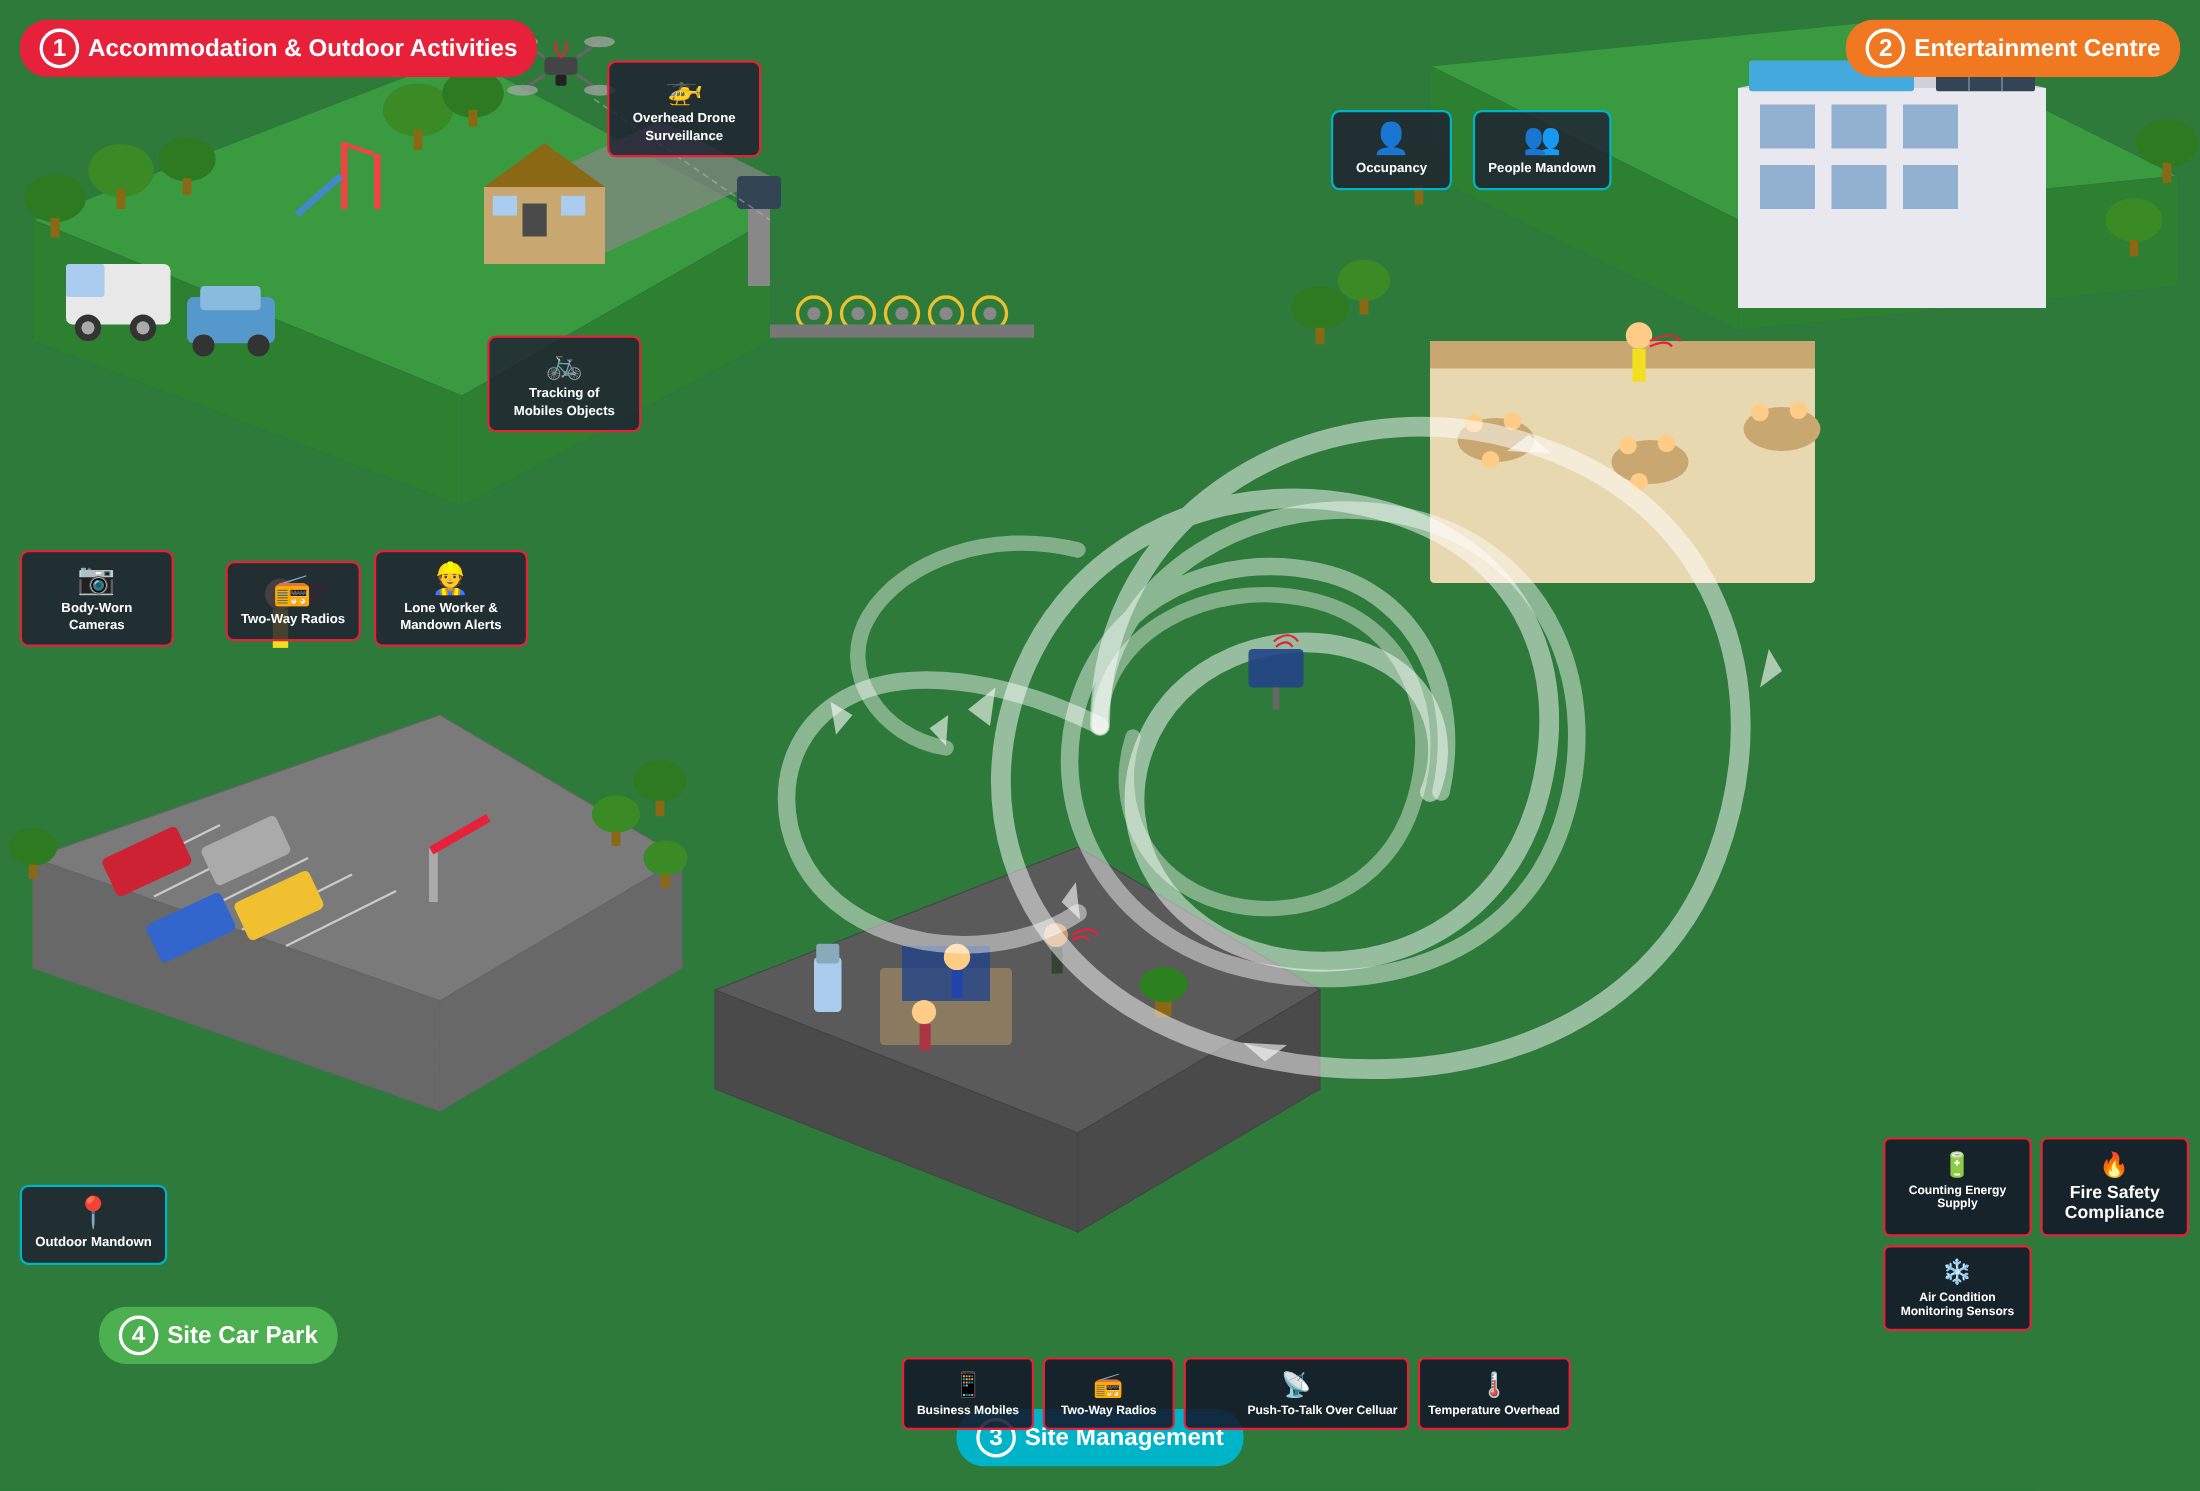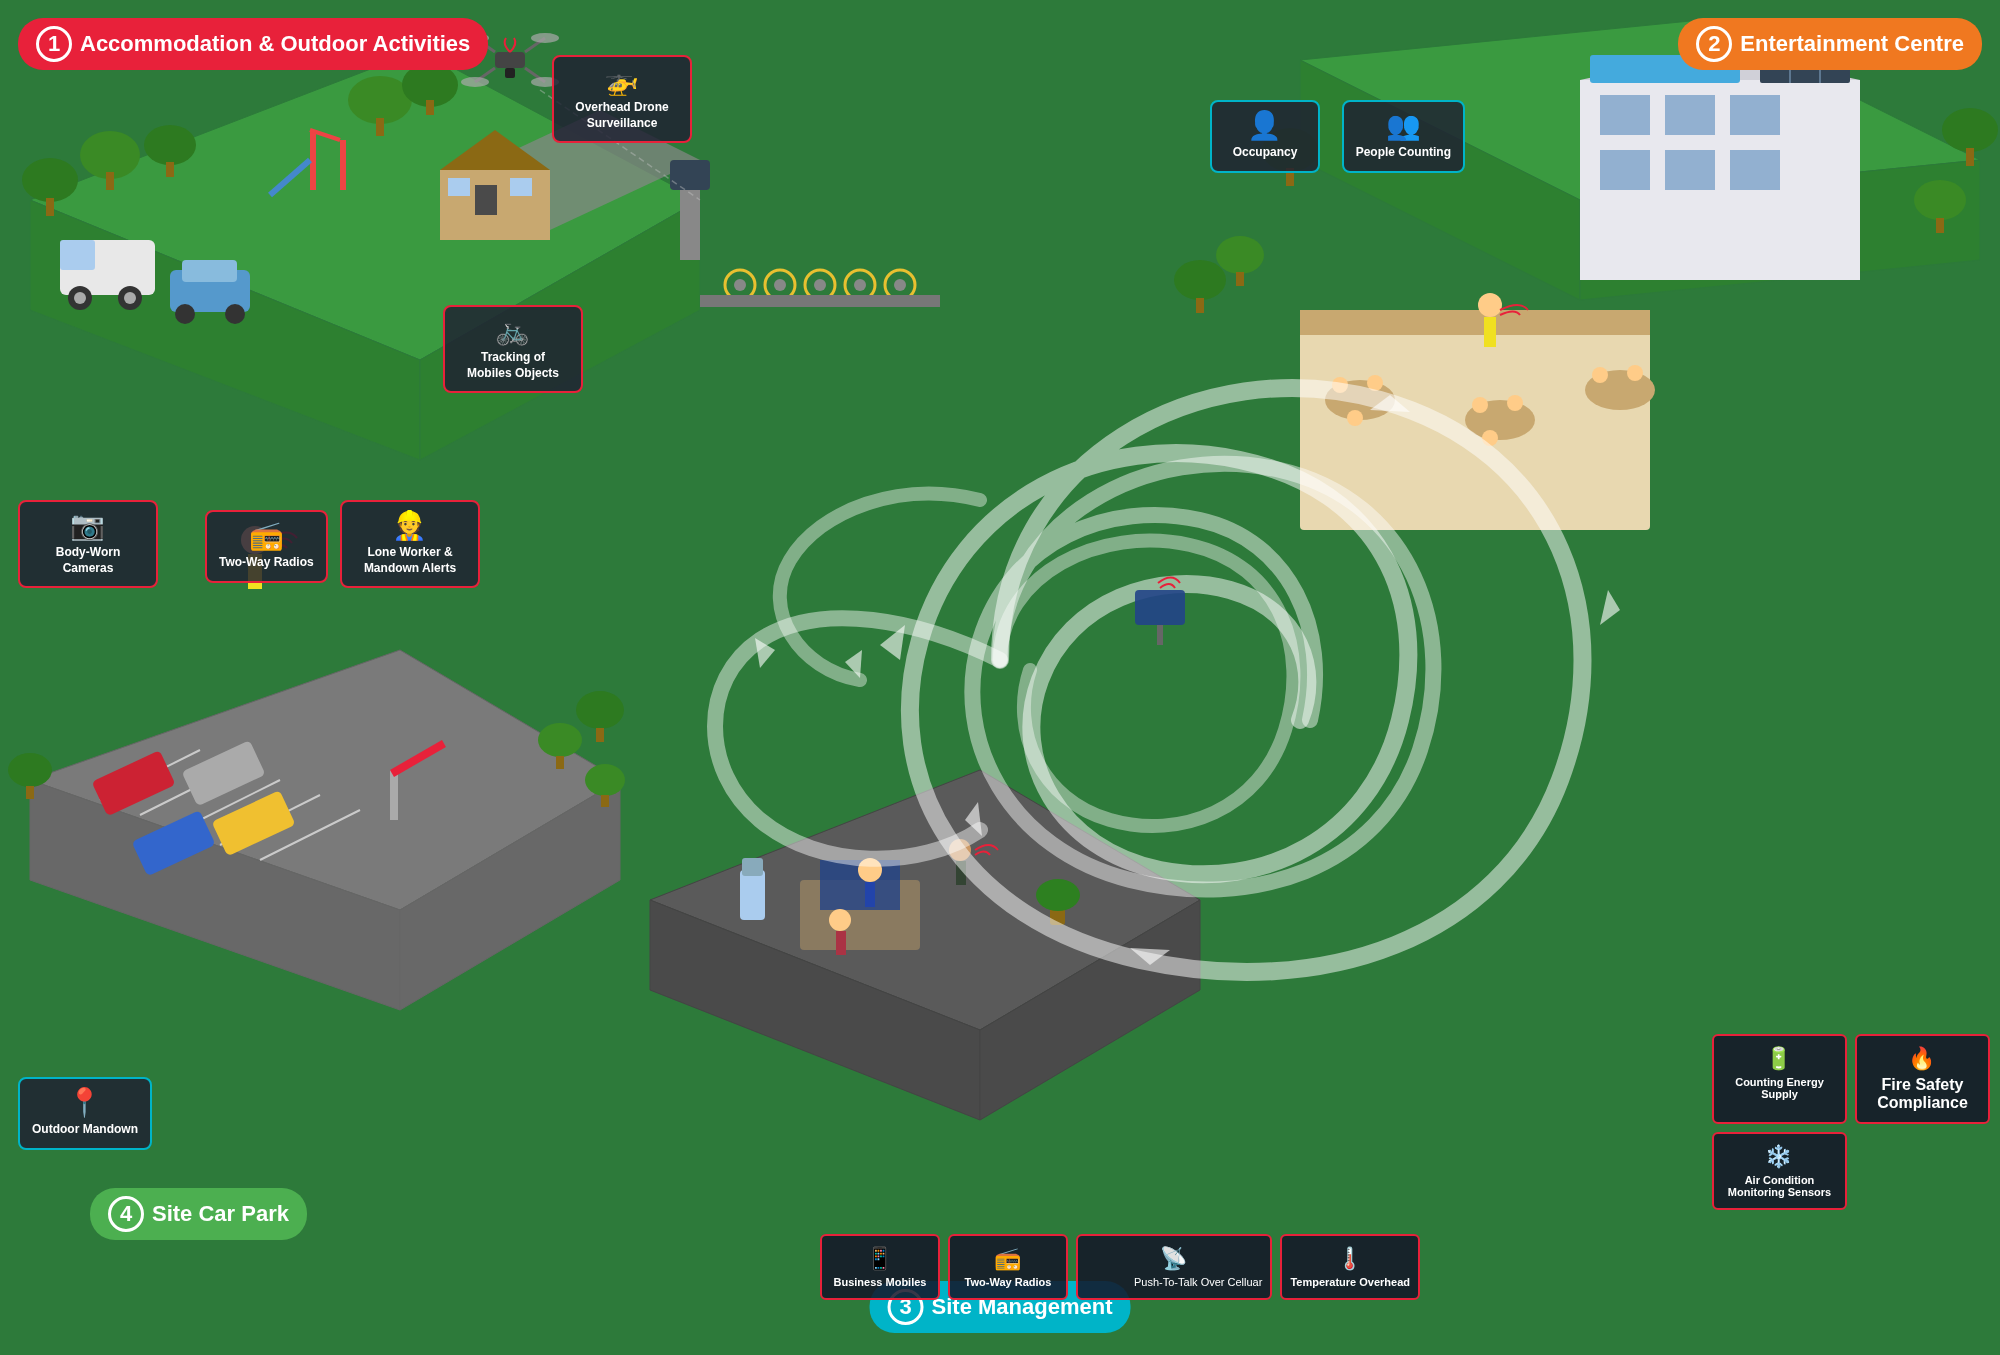--- a/index.html
+++ b/index.html
@@ -409,21 +409,21 @@
   <div class="card-label">Overhead Drone Surveillance</div>
 </div>
 
 <div class="feature-card cyan-border" style="top:100px; right:680px;">
   <div class="icon-area">👤</div>
   <div class="card-label">Occupancy</div>
 </div>
 
 <div class="feature-card cyan-border" style="top:100px; right:535px;">
   <div class="icon-area">👥</div>
-  <div class="card-label">People Counting</div>
+  <div class="card-label">People Mandown</div>
 </div>
 
 <div class="feature-card red-border" style="top:305px; left:443px;">
   <div class="icon-area">🚲</div>
   <div class="card-label">Tracking of Mobiles Objects</div>
 </div>
 
 <div class="feature-card red-border" style="top:500px; left:18px;">
   <div class="icon-area">📷</div>
   <div class="card-label">Body-Worn Cameras</div>
@@ -479,19 +479,19 @@
   <div class="feature-card-small red">
     <span class="icon">📱</span>
     <span style="font-size:11px;font-weight:bold;color:white;">Business Mobiles</span>
   </div>
   <div class="feature-card-small red">
     <span class="icon">📻</span>
     <span style="font-size:11px;font-weight:bold;color:white;">Two-Way Radios</span>
   </div>
   <div class="feature-card-small red">
     <span class="icon">📡</span>
-    <span style="font-size:11px;font-weight:normal;color:white;padding-left:48px;">Push-To-Talk Over Celluar</span>
+    <span style="font-size:11px;font-weight:bold;color:white;padding-left:48px;">Push-To-Talk Over Celluar</span>
   </div>
   <div class="feature-card-small red">
     <span class="icon">🌡️</span>
     <span style="font-size:11px;font-weight:bold;color:white;">Temperature Overhead</span>
   </div>
 </div>
 
 </body></html>

